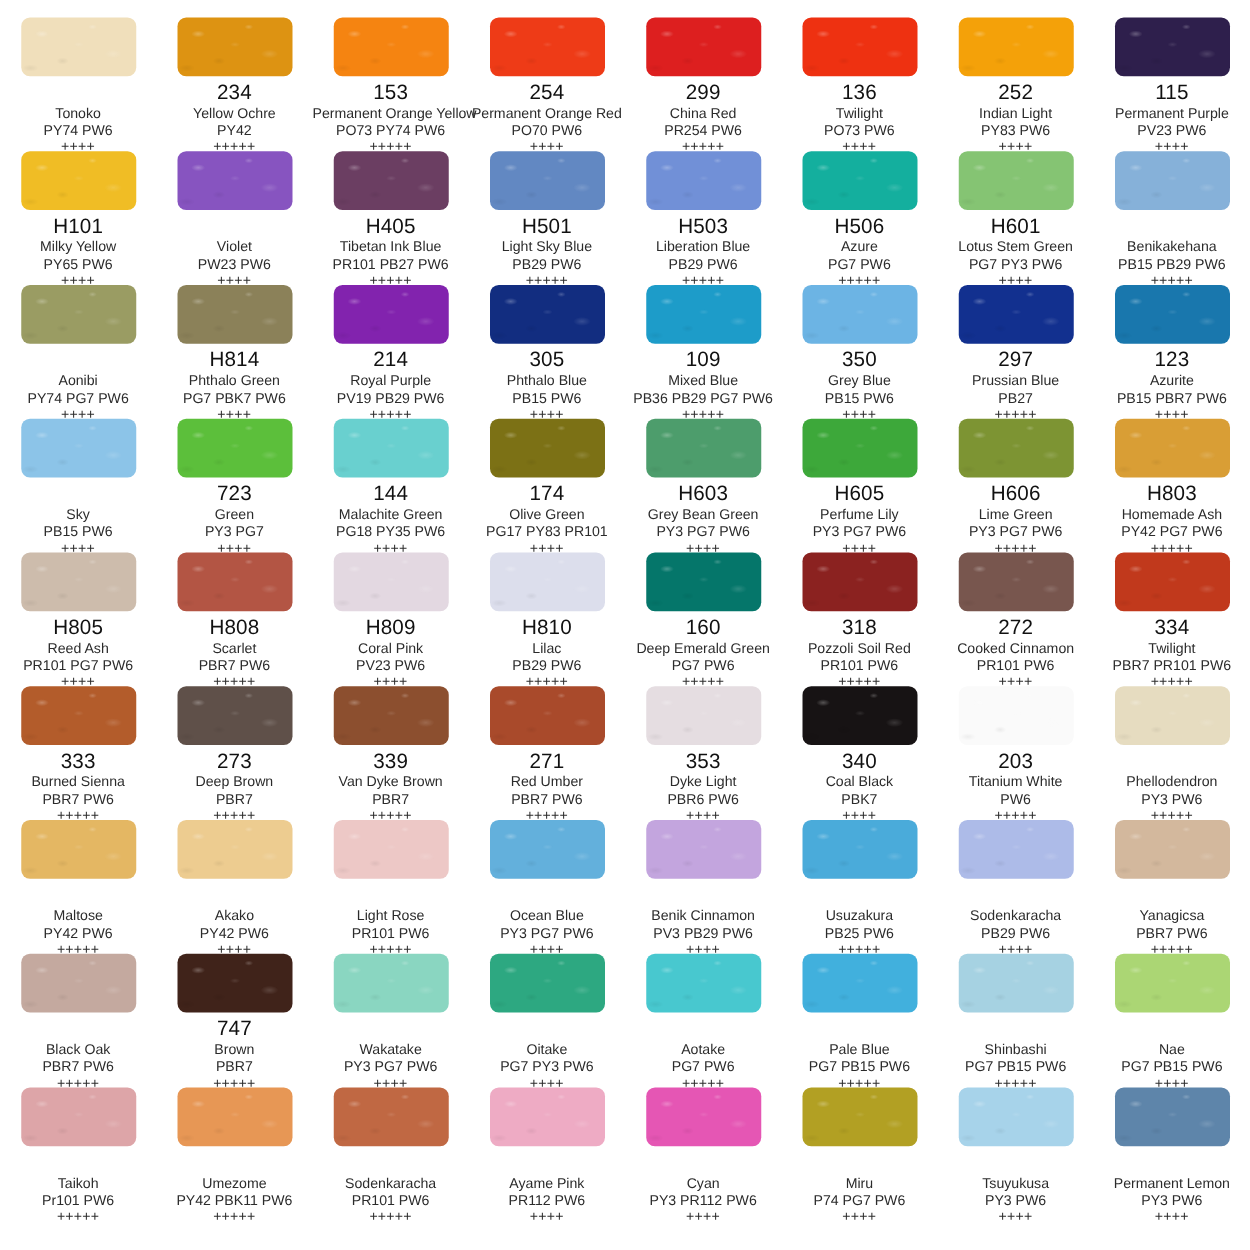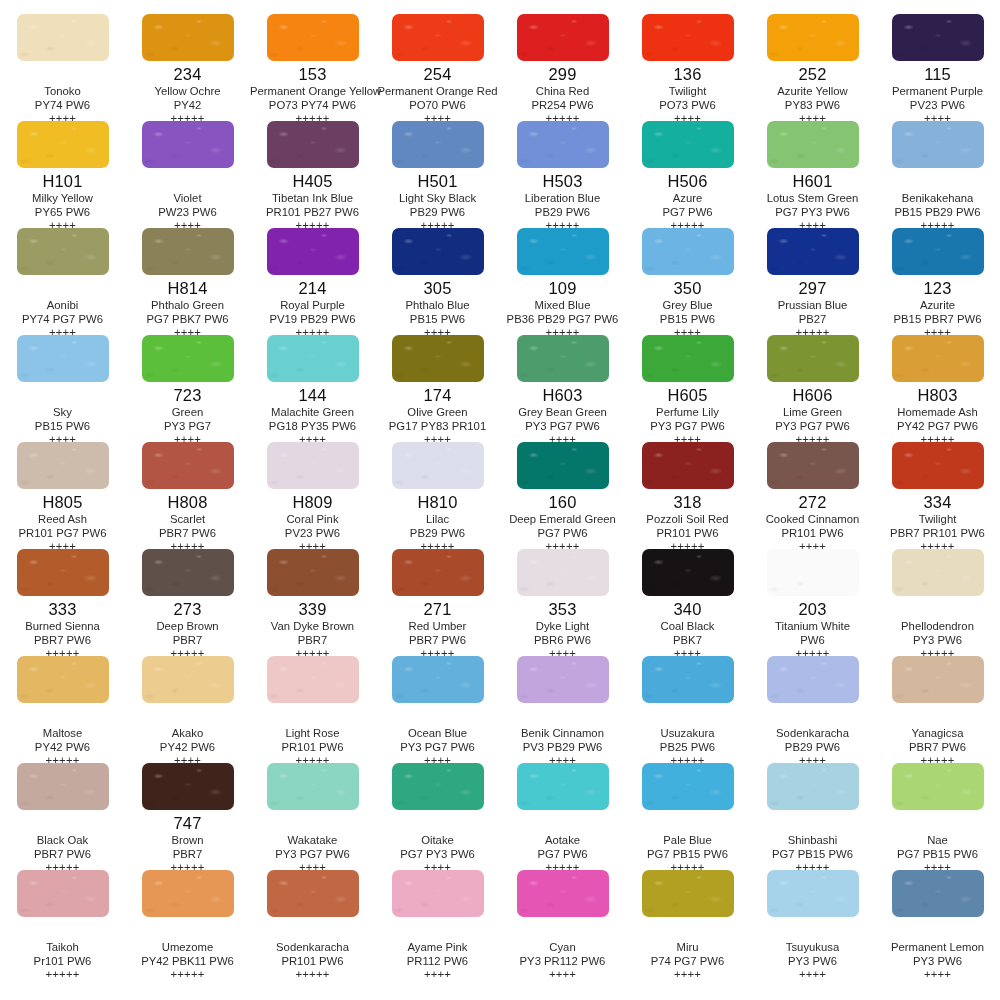--- a/index.html
+++ b/index.html
@@ -162,21 +162,21 @@
         <div class="swatch-pigment">PO73 PW6</div>
         <div class="swatch-rating">++++</div>
       </div>
     </div>
     <div class="swatch-cell">
       <div class="swatch-chip" style="background: rgb(244, 161, 9);">
         <div class="grain"></div>
       </div>
       <div class="swatch-text">
         <div class="swatch-code">252</div>
-        <div class="swatch-name">Azurite Yellow</div>
+        <div class="swatch-name">Indian Light</div>
         <div class="swatch-pigment">PY83 PW6</div>
         <div class="swatch-rating">++++</div>
       </div>
     </div>
     <div class="swatch-cell">
       <div class="swatch-chip" style="background: rgb(46, 31, 76);">
         <div class="grain"></div>
       </div>
       <div class="swatch-text">
         <div class="swatch-code">115</div>
@@ -217,21 +217,21 @@
         <div class="swatch-pigment">PR101 PB27 PW6</div>
         <div class="swatch-rating">+++++</div>
       </div>
     </div>
     <div class="swatch-cell">
       <div class="swatch-chip" style="background: rgb(98, 136, 194);">
         <div class="grain"></div>
       </div>
       <div class="swatch-text">
         <div class="swatch-code">H501</div>
-        <div class="swatch-name">Light Sky Black</div>
+        <div class="swatch-name">Light Sky Blue</div>
         <div class="swatch-pigment">PB29 PW6</div>
         <div class="swatch-rating">+++++</div>
       </div>
     </div>
     <div class="swatch-cell">
       <div class="swatch-chip" style="background: rgb(113, 144, 215);">
         <div class="grain"></div>
       </div>
       <div class="swatch-text">
         <div class="swatch-code">H503</div>

